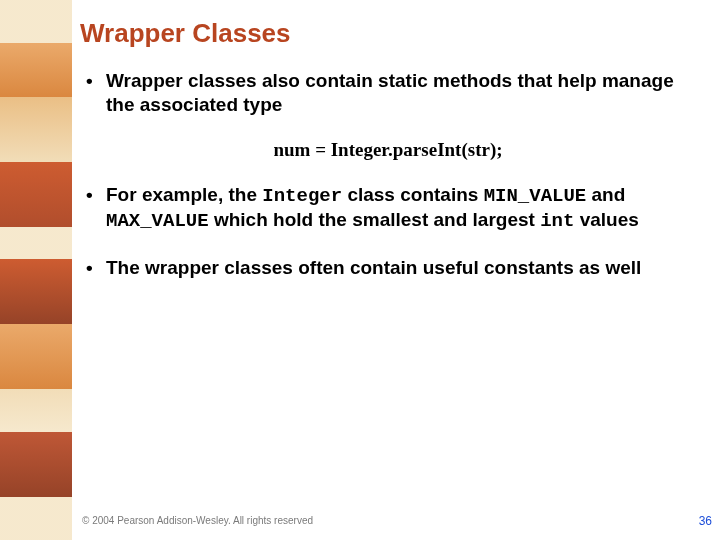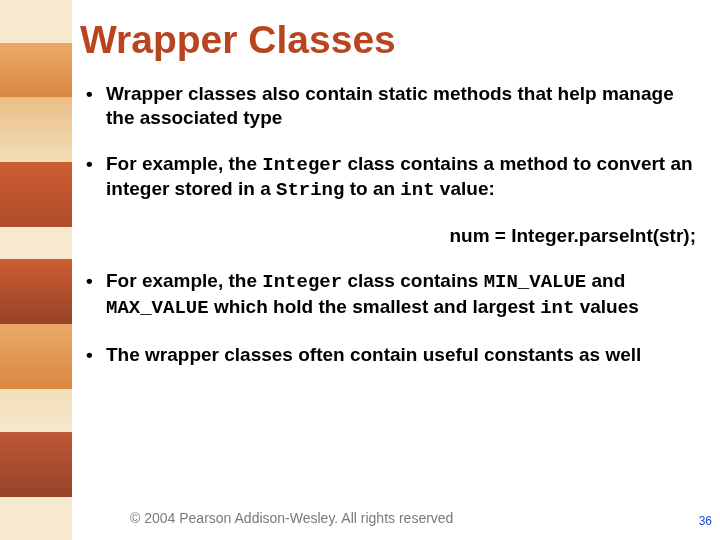--- a/index.html
+++ b/index.html
@@ -30,21 +30,21 @@
     content: "";
     position: absolute;
     border-radius: 50% 40% 50% 40%;
   }
   .content {
     position: absolute;
     left: 80px; top: 18px;
     right: 24px; bottom: 18px;
   }
   .title {
-    font-size: 39px;
+    font-size: 26px;
     font-weight: bold;
     color: #b84520;
     margin-bottom: 20px;
   }
   ul.bullets {
     list-style: none;
     margin-left: 2px;
     margin-top: 20px;
   }
   ul.bullets > li {
@@ -60,33 +60,32 @@
     content: "•";
     position: absolute;
     left: 4px; top: 0;
     font-size: 19px;
   }
   .code {
     font-family: "Courier New", Courier, monospace;
     font-weight: bold;
   }
   .codeline {
-    font-family: Liberation Sans, sans-serif;
+    font-family: Liberation Serif, serif;
     font-weight: bold;
     font-size: 19px;
-    text-align: right;
+    text-align: center;
     margin: 4px 0 22px 0;
   }
   .footer {
     position: absolute;
     left: 82px;
     bottom: 14px;
-    font-size: 14px;
+    font-size: 10px;
     color: #7a7a7a;
-    margin-left: 48px;
   }
   .pagenum {
     position: absolute;
     right: 8px;
     bottom: 12px;
     font-size: 12px;
     color: #1d4ed8;
   }
 </style>
 </head>
@@ -97,23 +96,20 @@
 <div class="content">
 
   <div class="title">Wrapper Classes</div>
 
   <ul class="bullets">
 
     <li>
       <span>Wrapper classes also contain static methods that help manage the associated type</span>
     </li>
 
-    <li>
-      <span>For example, the </span><span class="code">Integer</span><span> class contains a method to convert an integer stored in a </span><span class="code">String</span><span> to an </span><span class="code">int</span><span> value:</span>
-    </li>
 
   </ul>
 
   <div class="codeline">num = Integer.parseInt(str);</div>
 
   <ul class="bullets">
 
     <li>
       <span>For example, the </span><span class="code">Integer</span><span> class contains </span><span class="code">MIN_VALUE</span><span> and </span><span class="code">MAX_VALUE</span><span> which hold the smallest and largest </span><span class="code">int</span><span> values</span>
     </li>

